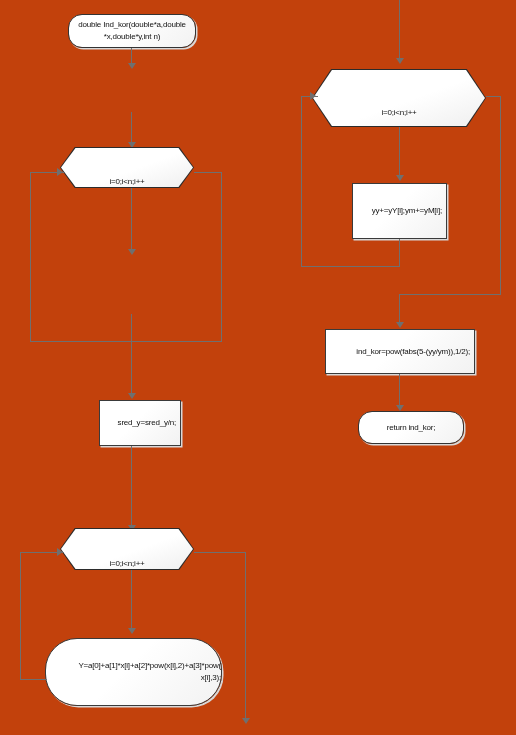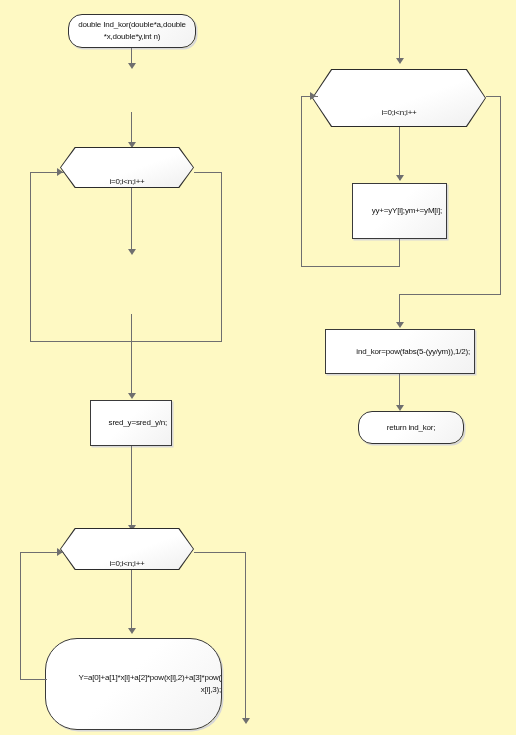--- a/index.html
+++ b/index.html
@@ -1,17 +1,17 @@
 <!DOCTYPE html>
 <html><head>
 <meta charset="utf-8">
 <style>
   html,body{margin:0;padding:0;background:#000;}
   body{width:516px;height:735px;overflow:hidden;font-family:"Liberation Sans",sans-serif;}
-  #canvas{position:relative;width:516px;height:735px;background:#fef9c3;}
+  #canvas{position:relative;width:516px;height:735px;background:#c2410c;}
 
   .node{position:absolute;box-sizing:border-box;display:flex;align-items:center;justify-content:center;
         text-align:center;color:#111;font-size:8px;line-height:1.45;letter-spacing:-0.2px;
         background:linear-gradient(135deg,#ffffff 0%,#ffffff 45%,#f2f2f2 100%);}
 
   
   .terminal{border:1px solid #333;border-radius:14px;
             box-shadow:1.5px 1.5px 0 #d8d8d8;}
 
   
@@ -75,37 +75,37 @@
   <div class="ln lnv" style="left:30px;top:172px;height:170px;"></div>
   <div class="ln lnh" style="left:30px;top:172px;width:34px;"></div>
   <div class="arrow arrow-right" style="left:57px;top:168px;"></div>
 
   <div class="ln lnh" style="left:194px;top:172px;width:28px;"></div>
   <div class="ln lnv" style="left:221px;top:172px;height:169px;"></div>
   <div class="ln lnh" style="left:131px;top:341px;width:91px;"></div>
   <div class="ln lnv" style="left:131px;top:341px;height:54px;"></div>
   <div class="arrow arrow-down" style="left:128px;top:393px;"></div>
 
-  <div class="node process" style="left:90px;top:400px;width:82px;height:46px;">
+  <div class="node process" style="left:99px;top:400px;width:82px;height:46px;">
     <span class="txt">sred_y=sred_y/n;</span>
   </div>
 
   <div class="ln lnv" style="left:131px;top:446px;height:82px;"></div>
   <div class="arrow arrow-down" style="left:128px;top:525px;"></div>
 
   <div class="node hexa" style="left:60px;top:528px;width:134px;height:42px;">
     <div class="hxl"></div>
     <div class="hxin"></div>
     <span class="txt">i=0;i&lt;n;i++</span>
   </div>
 
   <div class="ln lnv" style="left:131px;top:570px;height:61px;"></div>
   <div class="arrow arrow-down" style="left:128px;top:628px;"></div>
 
-  <div class="node process" style="left:45px;top:638px;width:177px;height:92px;flex-direction:column;border-radius:32px;">
+  <div class="node process" style="left:45px;top:638px;width:177px;height:68px;flex-direction:column;border-radius:32px;">
     <span class="txt">Y=a[0]+a[1]*x[i]+a[2]*pow(x[i],2)+a[3]*pow(</span>
     <span class="txt">x[i],3);</span>
   </div>
 
   <div class="ln lnv" style="left:20px;top:552px;height:128px;"></div>
   <div class="ln lnh" style="left:20px;top:679px;width:27px;"></div>
   <div class="ln lnh" style="left:20px;top:552px;width:44px;"></div>
   <div class="arrow arrow-right" style="left:57px;top:548px;"></div>
 
   <div class="ln lnh" style="left:194px;top:552px;width:52px;"></div>

